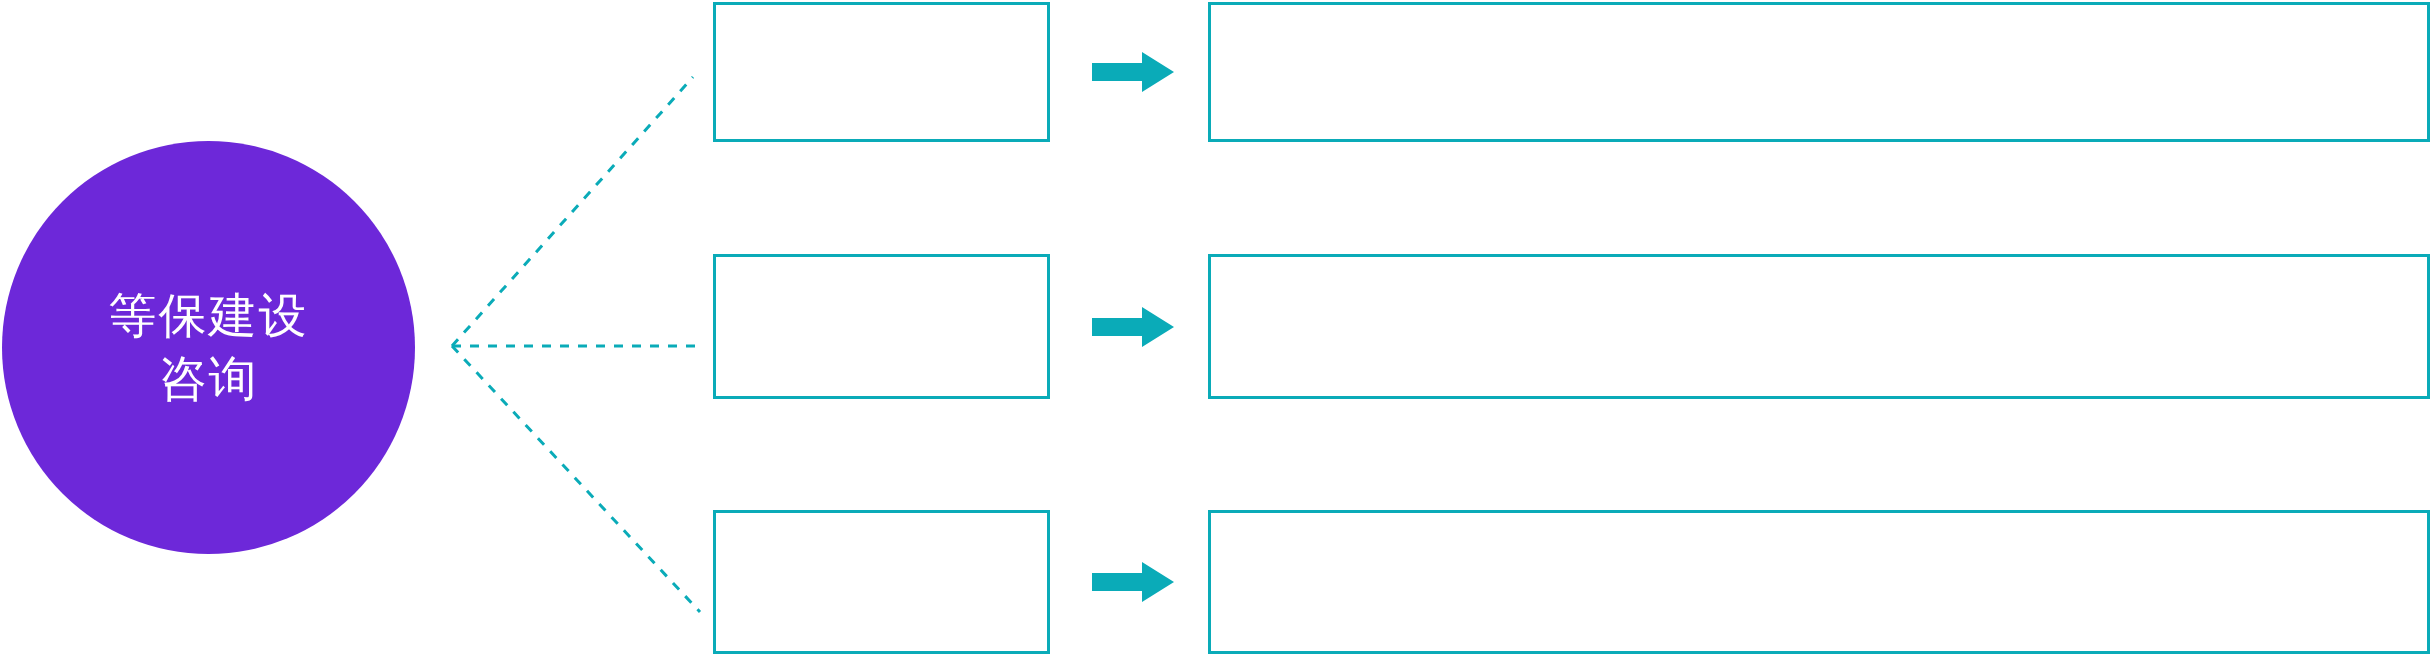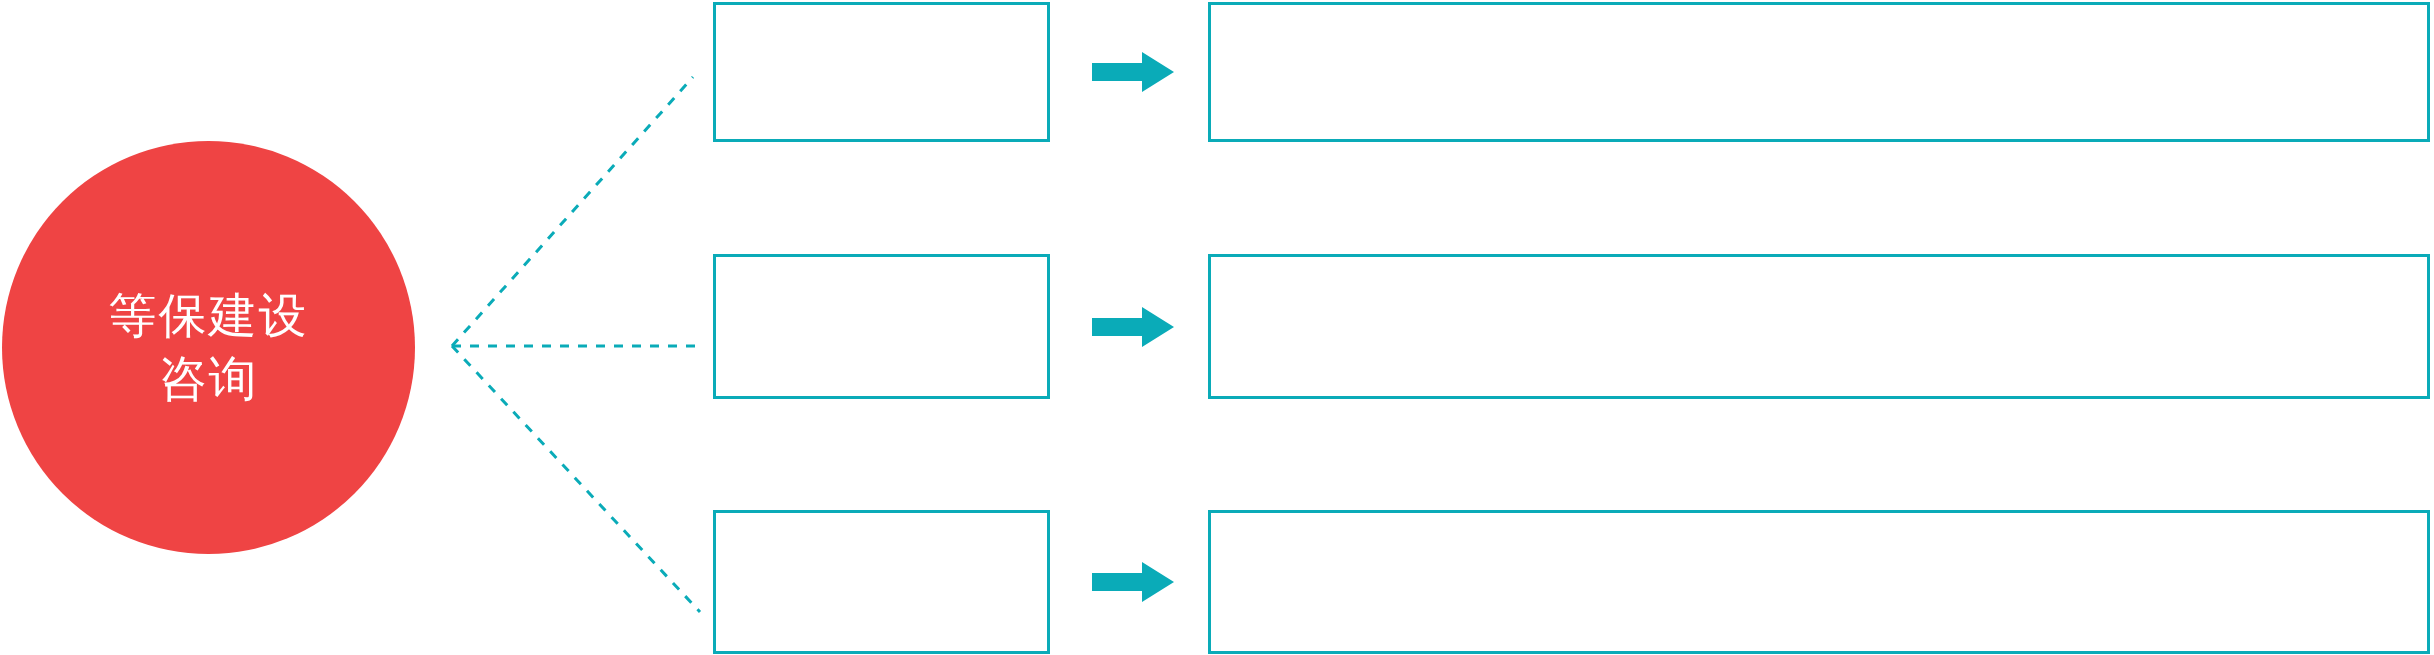--- a/index.html
+++ b/index.html
@@ -20,21 +20,21 @@
   }
 
   
   .hub-circle {
     position: absolute;
     left: 2px;
     top: 141px;
     width: 413px;
     height: 413px;
     border-radius: 50%;
-    background: #ef4444;
+    background: #6d28d9;
     display: flex;
     flex-direction: column;
     align-items: center;
     justify-content: center;
     box-sizing: border-box;
   }
   .hub-line {
     color: #ffffff;
     font-size: 48px;
     line-height: 1.30;

